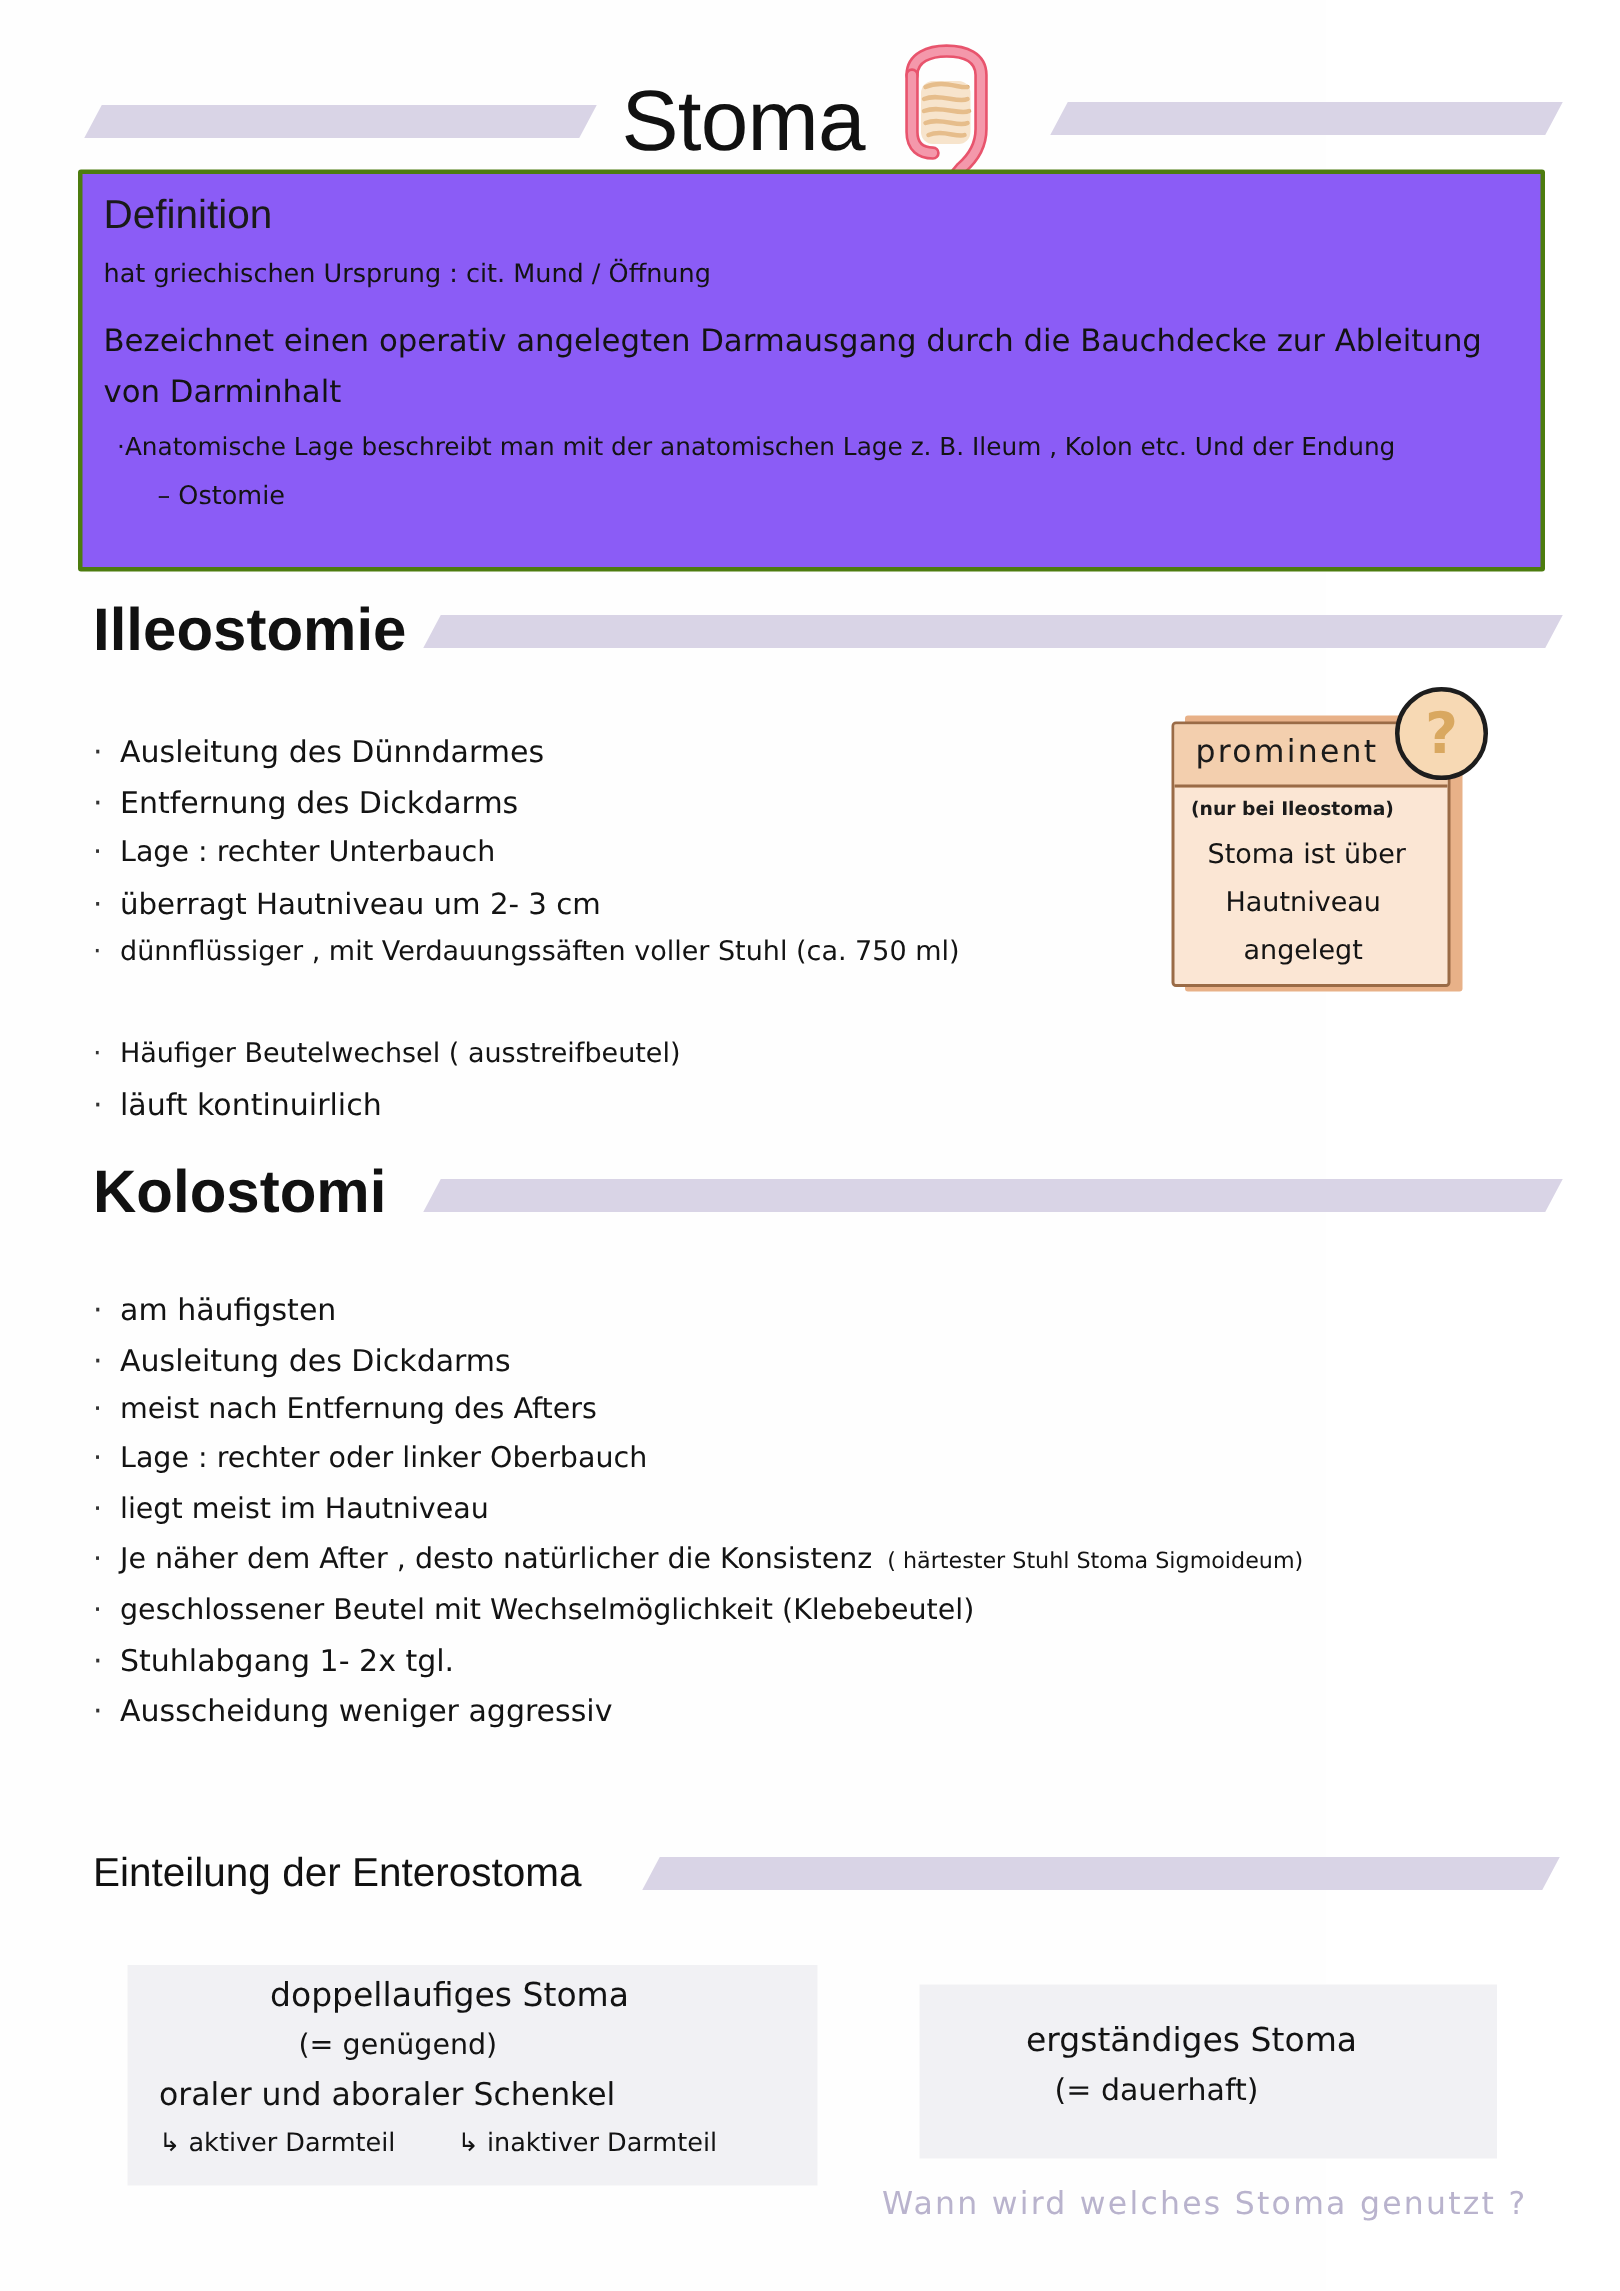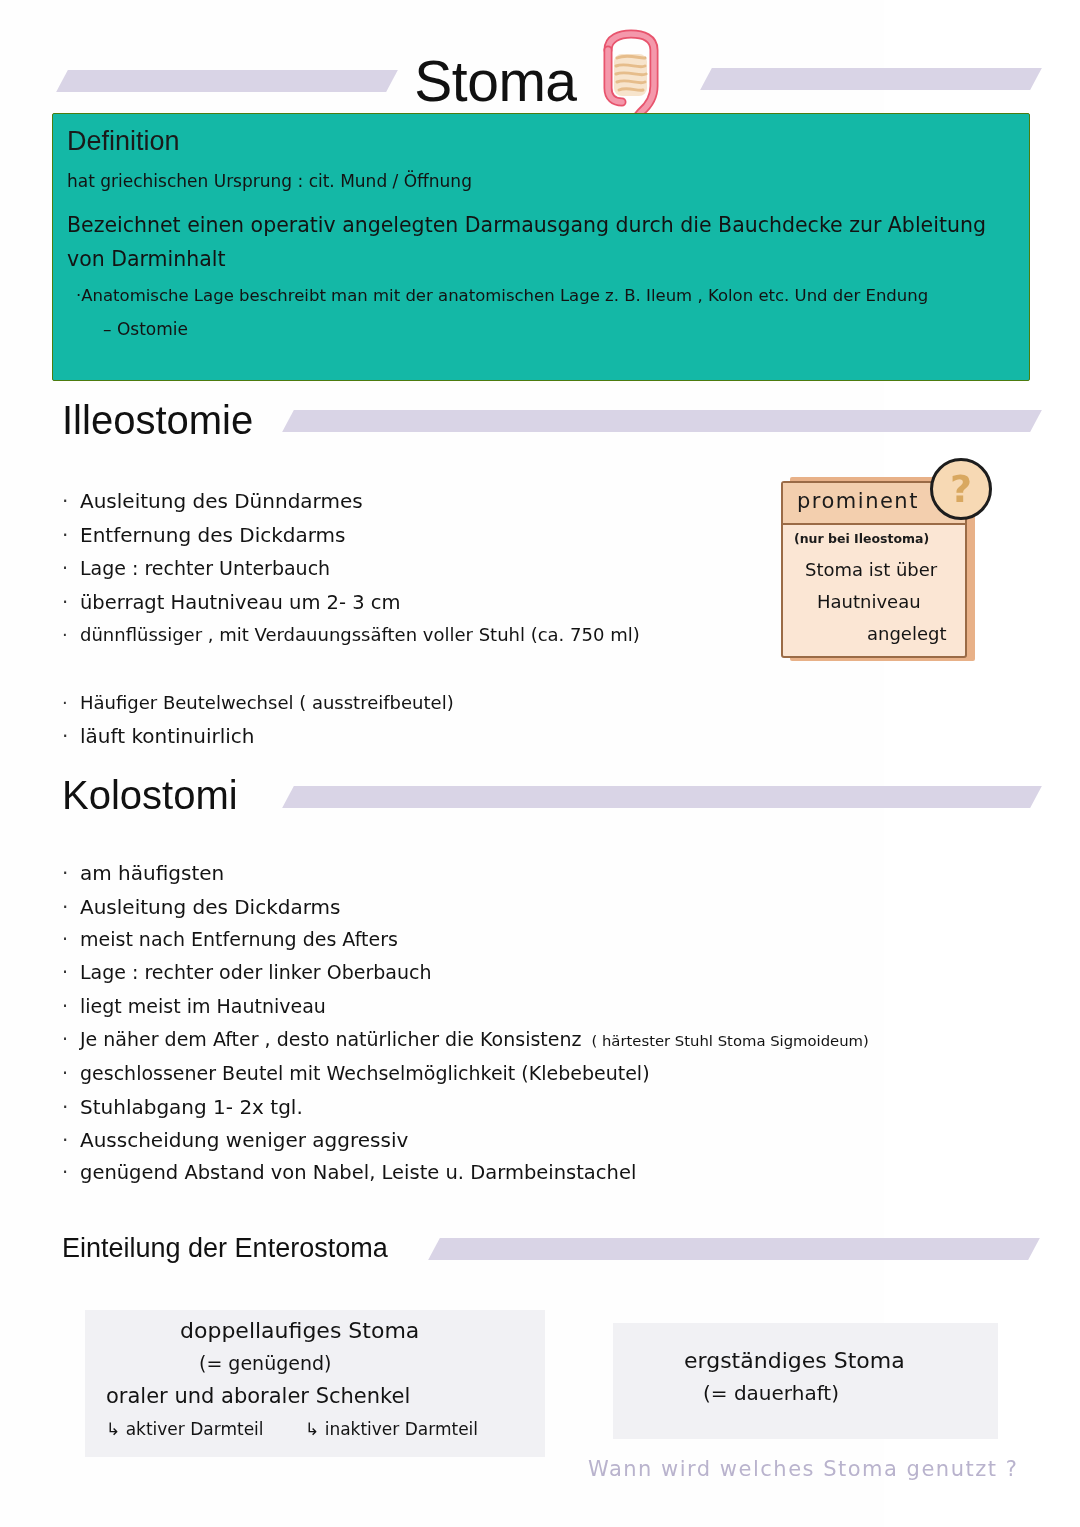--- a/index.html
+++ b/index.html
@@ -47,22 +47,22 @@
     vertical-align: middle;
     margin-left: 14px;
     margin-bottom: 6px;
   }
 
   
   .def-box {
     position: absolute;
     left: 52px; top: 113px;
     width: 978px; height: 268px;
-    background: #14b8a6;
-    border: 1px solid #4d7c0f;
+    background: #8b5cf6;
+    border: 3px solid #4d7c0f;
     border-radius: 2px;
   }
   .def-heading {
     position: absolute;
     left: 14px; top: 12px;
     font-family: "Liberation Sans", sans-serif;
     font-size: 27px;
     color: #1a1a1a;
     letter-spacing: 0px;
   }
@@ -78,21 +78,21 @@
     white-space: nowrap;
   }
 
   
   .sec-head {
     position: absolute;
     font-family: "Liberation Sans", sans-serif;
     color: #111111;
     white-space: nowrap;
   }
-  .sec-head.big { font-size: 40px; }
+  .sec-head.big { font-size: 40px; font-weight: bold; }
   .sec-head.small { font-size: 27px; }
 
   
   .bullet {
     position: absolute;
     white-space: nowrap;
     font-family: "DejaVu Sans", sans-serif;
     color: #131313;
   }
   .bullet .dot {
@@ -143,21 +143,21 @@
   }
   .sticky-l1, .sticky-l2, .sticky-l3 {
     position: absolute;
     font-family: "DejaVu Sans", sans-serif;
     font-size: 18px;
     color: #141414;
     white-space: nowrap;
   }
   .sticky-l1 { left: 22px; top: 76px; }
   .sticky-l2 { left: 34px; top: 108px; }
-  .sticky-l3 { left: 46px; top: 140px; margin-left: 38px; }
+  .sticky-l3 { left: 46px; top: 140px; }
   .q-badge {
     position: absolute;
     left: 930px; top: 458px;
     width: 62px; height: 62px;
     border-radius: 50%;
     background: #f7d9b4;
     border: 3px solid #1d1d1d;
     text-align: center;
   }
   .q-badge span {
@@ -302,23 +302,20 @@
   </div>
   <div class="bullet" style="left:62px; top:1062px; font-size:19px;">
     <span class="dot">·</span><span>geschlossener Beutel  mit Wechselmöglichkeit (Klebebeutel)</span>
   </div>
   <div class="bullet" style="left:62px; top:1095px; font-size:20px;">
     <span class="dot">·</span><span>Stuhlabgang  1- 2x  tgl.</span>
   </div>
   <div class="bullet" style="left:62px; top:1128px; font-size:20px;">
     <span class="dot">·</span><span>Ausscheidung weniger  aggressiv</span>
   </div>
-  <div class="bullet" style="left:62px; top:1161px; font-size:19.5px;">
-    <span class="dot">·</span><span>genügend Abstand von Nabel, Leiste u.  Darmbeinstachel</span>
-  </div>
 
   <div class="sec-head small" style="left:62px; top:1233px;">Einteilung der Enterostoma</div>
   <div class="banner skew-right" style="left:434px; top:1238px; width:600px;"></div>
 
   <div class="cmp-box cmp-left"></div>
   <div class="cmp-line" style="left:180px; top:1318px; font-size:22px;">doppellaufiges  Stoma</div>
   <div class="cmp-line" style="left:199px; top:1352px; font-size:19px;">(= genügend)</div>
   <div class="cmp-line" style="left:106px; top:1384px; font-size:21px;">oraler        und        aboraler     Schenkel</div>
   <div class="cmp-line" style="left:106px; top:1419px; font-size:17px;">
     <span>↳</span>

